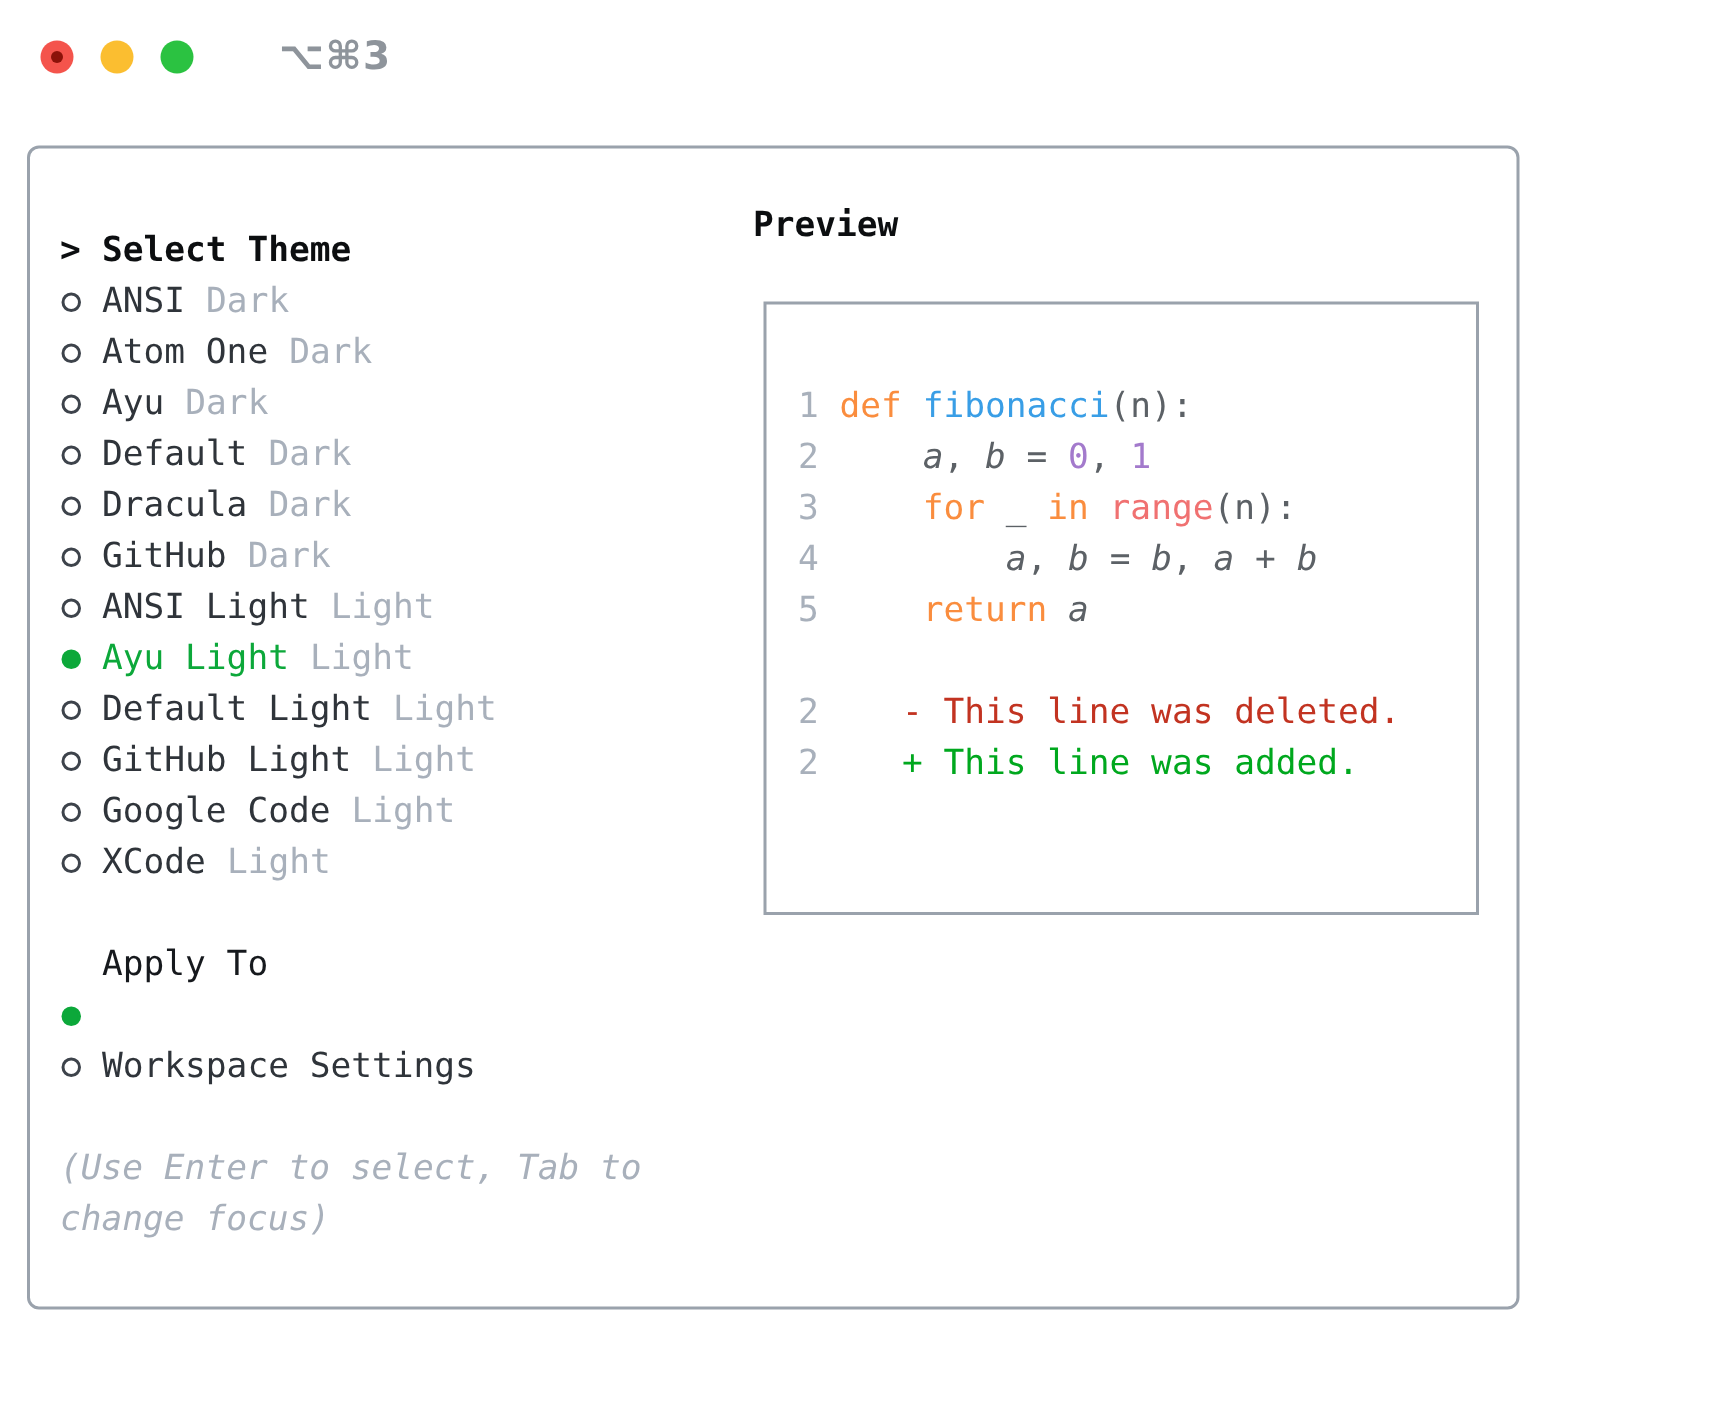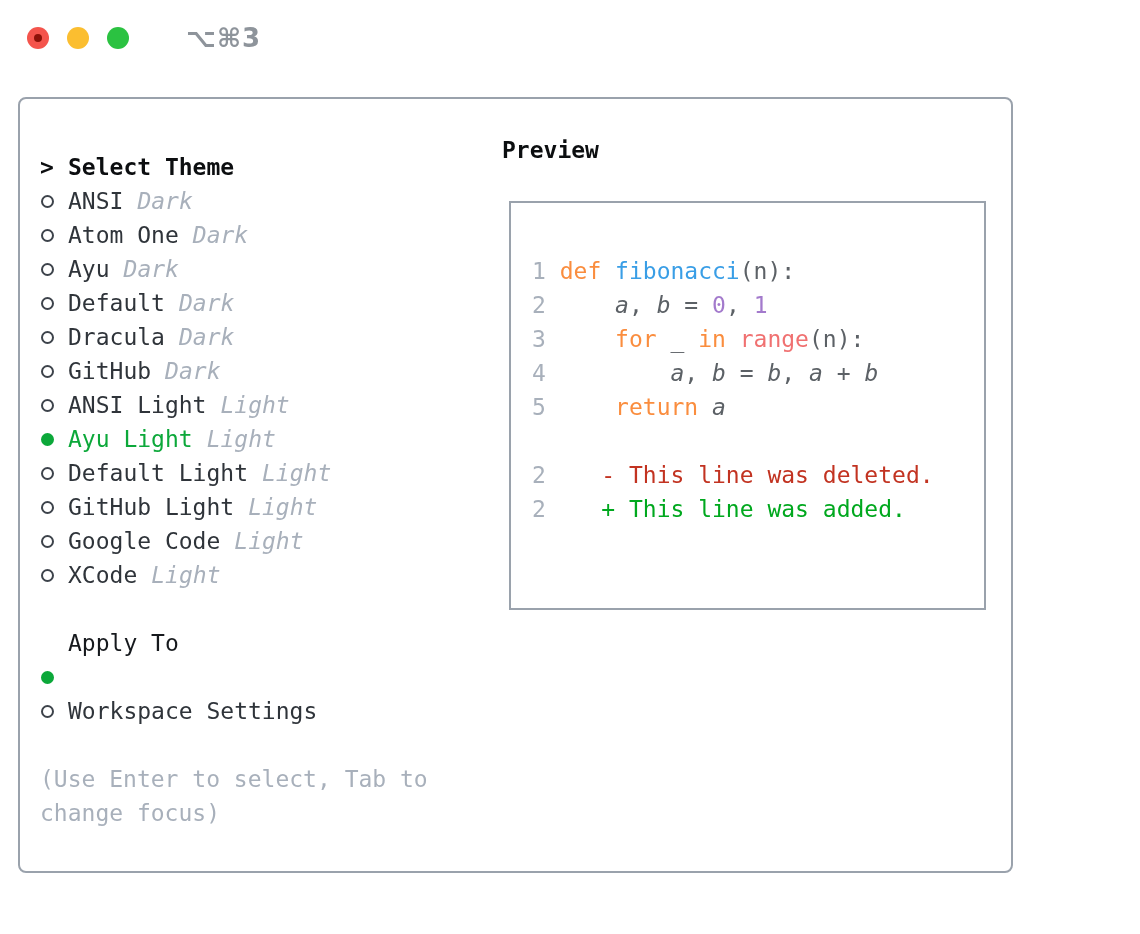--- a/index.html
+++ b/index.html
@@ -43,24 +43,24 @@
   .radio{
     width:13px;height:13px;margin-left:1px;border-radius:50%;
     border:2px solid #3d434b;box-sizing:border-box;background:transparent;
   }
   .radio.on{border-color:var(--selection-green);background:var(--selection-green);}
   .pointer{font-weight:bold;color:#0c0e10;font-size:23px;}
   .hdr{font-weight:bold;color:#0c0e10;}
   .subhdr{color:#16191d;text-align:center;}
   .t-label{color:var(--text-dark);text-align:right;}
   .t-label.sel{color:var(--selection-green);}
-  .t-tag{color:var(--muted-gray);font-style:italic;margin-left:14px;}
+  .t-tag{color:var(--muted-gray);margin-left:14px;}
   .left-col{position:absolute;left:20px;top:51px;}
   .gap{height:34px;}
-  .hint{color:var(--muted-gray);}
+  .hint{color:var(--muted-gray);font-style:italic;}
   
   .preview-hdr{
     position:absolute;left:482px;top:34px;height:34px;display:flex;align-items:center;
     font-size:23px;font-weight:bold;color:#0c0e10;
   }
   .preview-box{
     position:absolute;left:489px;top:102px;width:477px;height:409px;
     box-sizing:border-box;border:2px solid var(--panel-border);background:#ffffff;
   }
   .code{position:absolute;left:21px;top:51px;}

